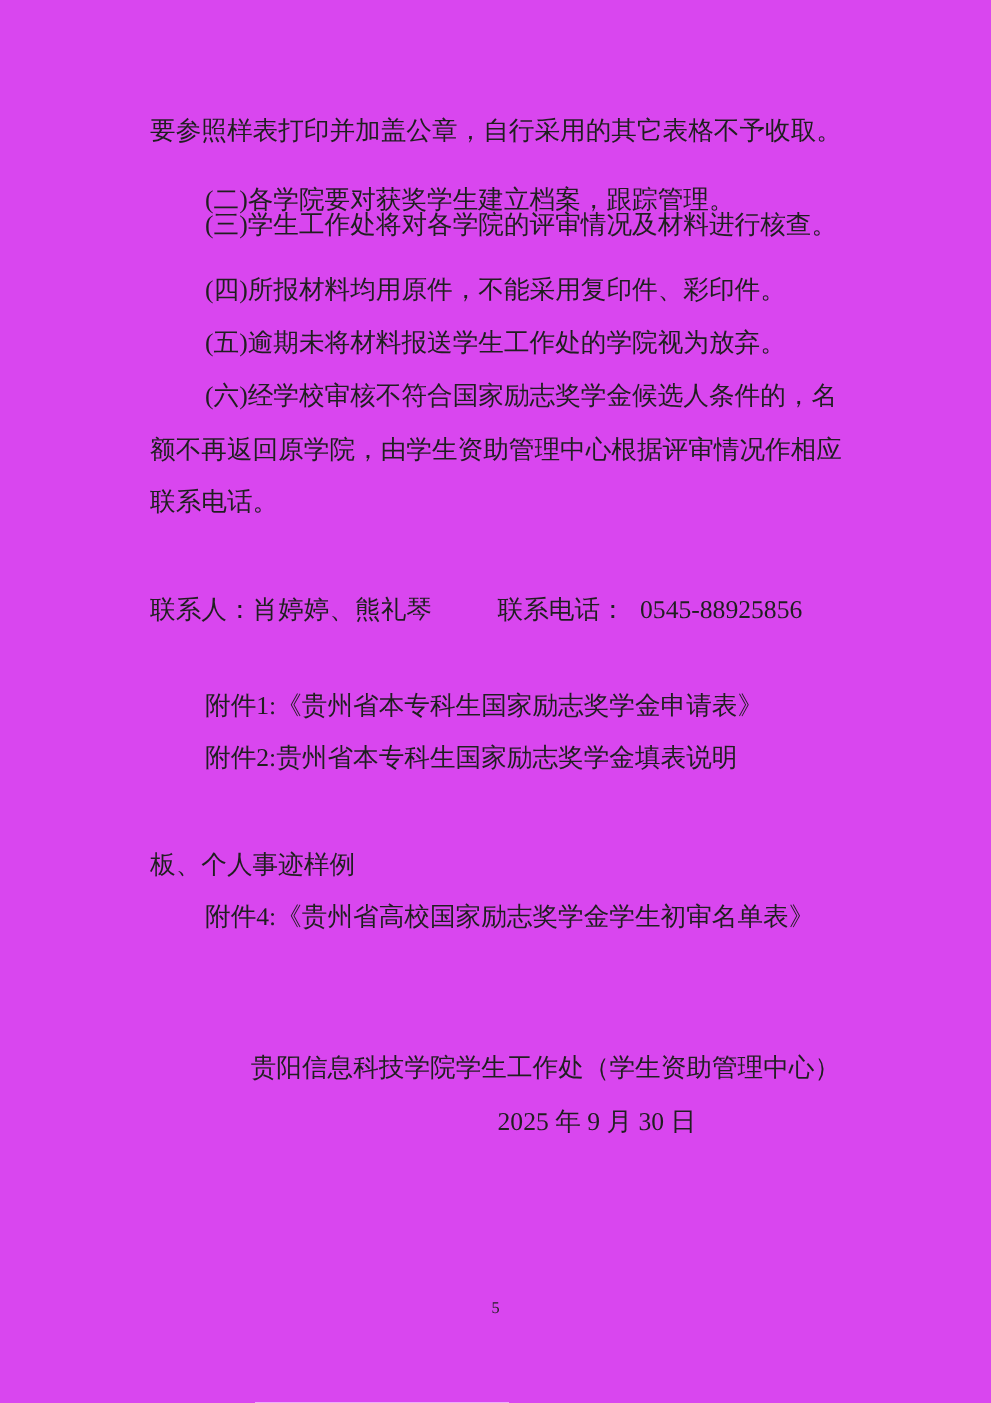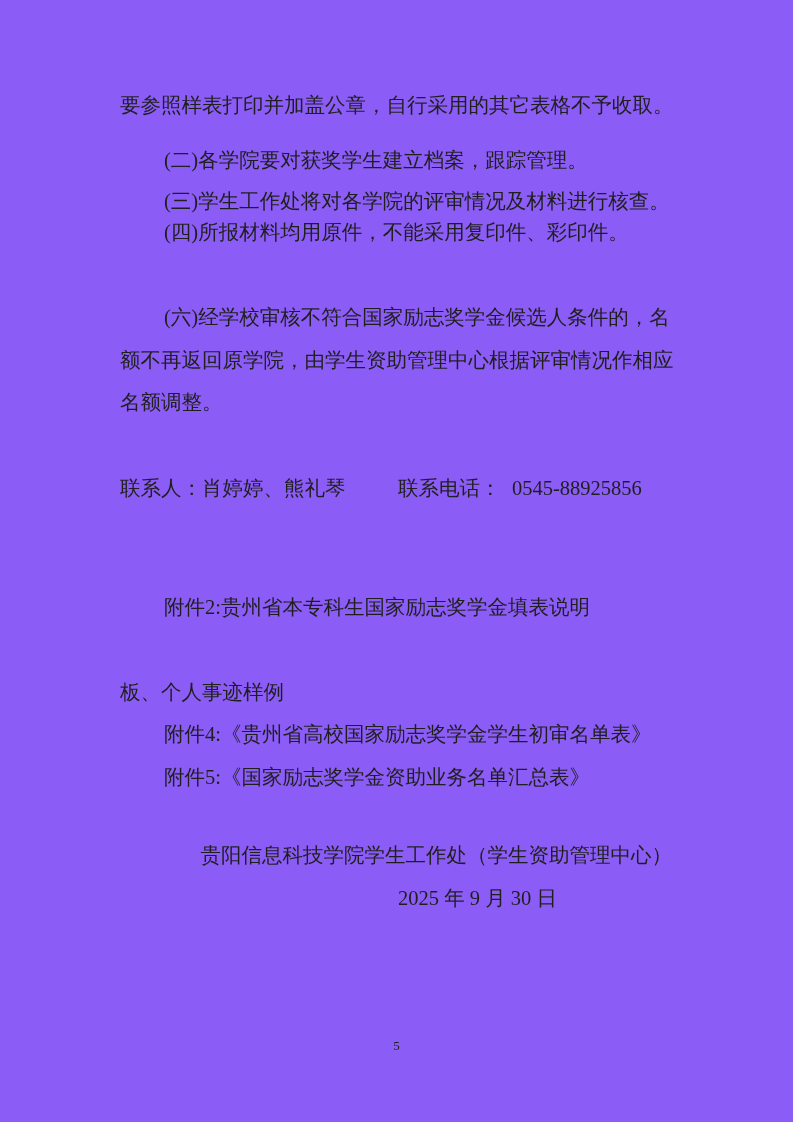--- a/index.html
+++ b/index.html
@@ -4,21 +4,21 @@
 <style>
   html, body {
     margin: 0;
     padding: 0;
     background: #ffffff;
   }
   .page {
     position: relative;
     width: 793px;
     height: 1122px;
-    background: #8b5cf6;
+    background: #d946ef;
     color: #1f1f1f;
     font-family: "Liberation Serif", "DejaVu Serif", serif;
     overflow: hidden;
   }
   .ln {
     position: absolute;
     white-space: nowrap;
     font-size: 20.5px;
     line-height: 25px;
     letter-spacing: 0px;
@@ -45,46 +45,47 @@
 </style>
 </head>
 <body>
 
 <div class="page">
 
   <div class="ln x-margin" style="top:93px">要参照样表打印并加盖公章，自行采用的其它表格不予收取。</div>
 
   <div class="ln x-indent" style="top:148px">(二)各学院要对获奖学生建立档案，跟踪管理。</div>
 
-  <div class="ln x-indent" style="top:189px">(三)学生工作处将对各学院的评审情况及材料进行核查。</div>
+  <div class="ln x-indent" style="top:168px">(三)学生工作处将对各学院的评审情况及材料进行核查。</div>
 
   <div class="ln x-indent" style="top:220px">(四)所报材料均用原件，不能采用复印件、彩印件。</div>
 
+  <div class="ln x-indent" style="top:263px">(五)逾期未将材料报送学生工作处的学院视为放弃。</div>
 
   <div class="ln x-indent" style="top:305px">(六)经学校审核不符合国家励志奖学金候选人条件的，名</div>
 
   <div class="ln x-margin" style="top:348px">额不再返回原学院，由学生资助管理中心根据评审情况作相应</div>
 
-  <div class="ln x-margin" style="top:390px">名额调整。</div>
+  <div class="ln x-margin" style="top:390px">联系电话。</div>
 
   <div class="ln contact-line" style="top:476px">
     <span>联系人：</span><span>肖婷婷、熊礼琴</span>
     <span class="contact-phone-label">联系电话：</span>
     <span class="contact-phone-number">0545-88925856</span>
   </div>
 
+  <div class="ln x-indent" style="top:553px">附件1:《贵州省本专科生国家励志奖学金申请表》</div>
 
   <div class="ln x-indent" style="top:595px">附件2:贵州省本专科生国家励志奖学金填表说明</div>
 
 
   <div class="ln x-margin" style="top:680px">板、个人事迹样例</div>
 
   <div class="ln x-indent" style="top:722px">附件4:《贵州省高校国家励志奖学金学生初审名单表》</div>
 
-  <div class="ln x-indent" style="top:765px">附件5:《国家励志奖学金资助业务名单汇总表》</div>
 
   <div class="ln signature-line" style="top:843px">贵阳信息科技学院学生工作处（学生资助管理中心）</div>
 
   <div class="ln date-line" style="top:886px">2025 年 9 月 30 日</div>
 
   <div class="page-number">5</div>
 
 </div>
 
 </body></html>

